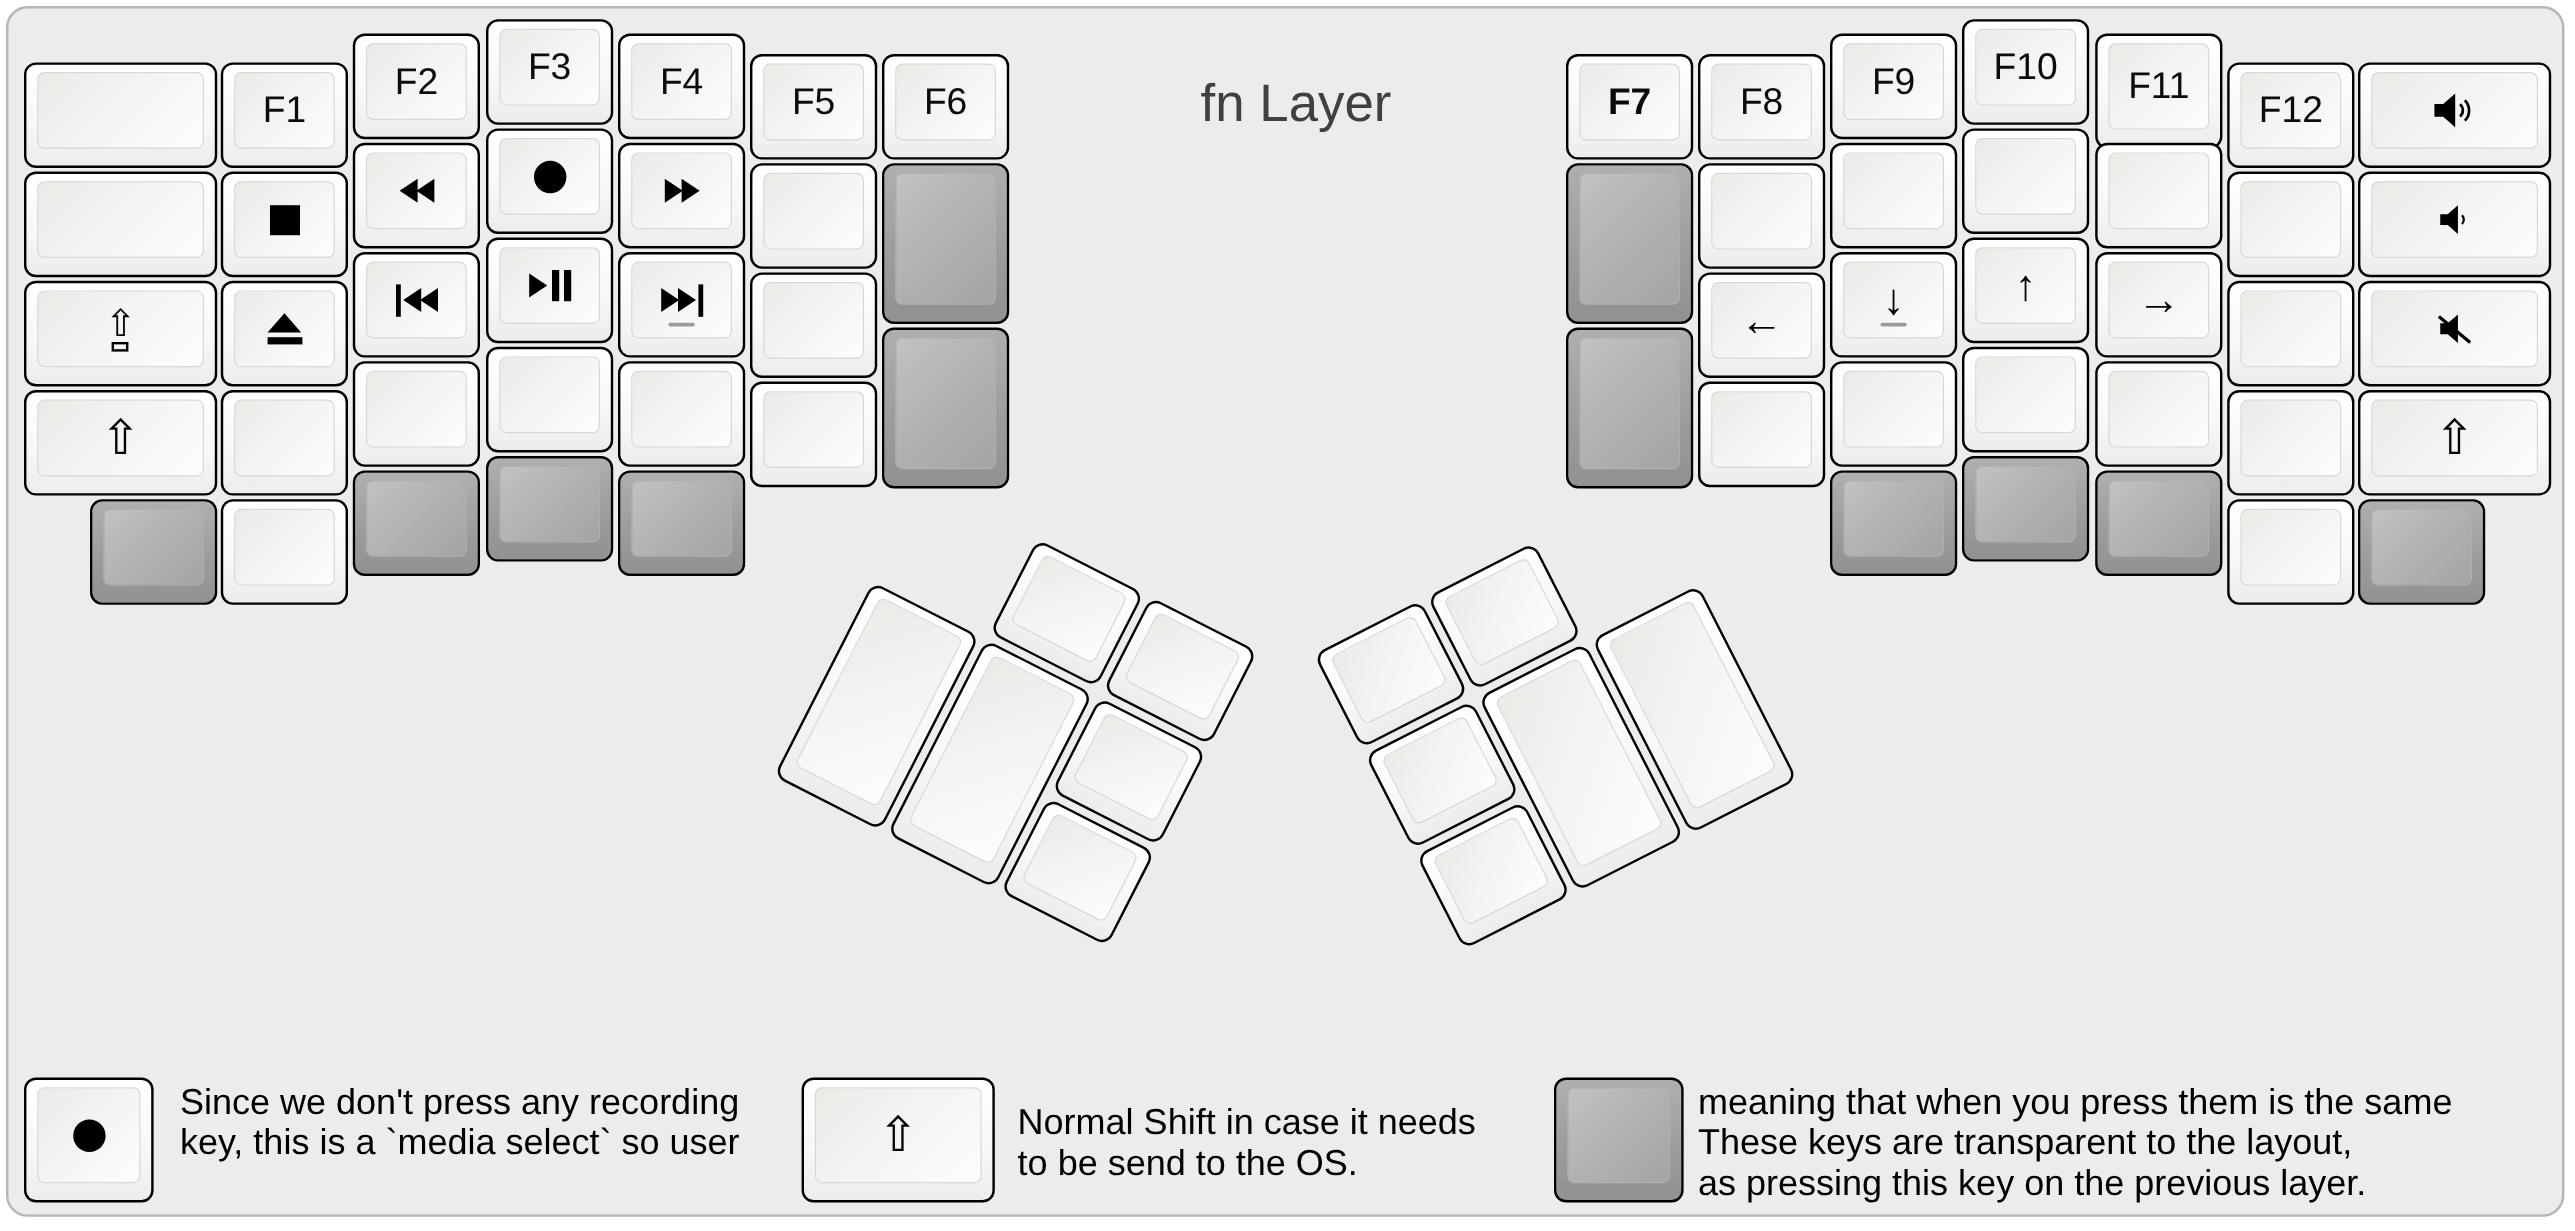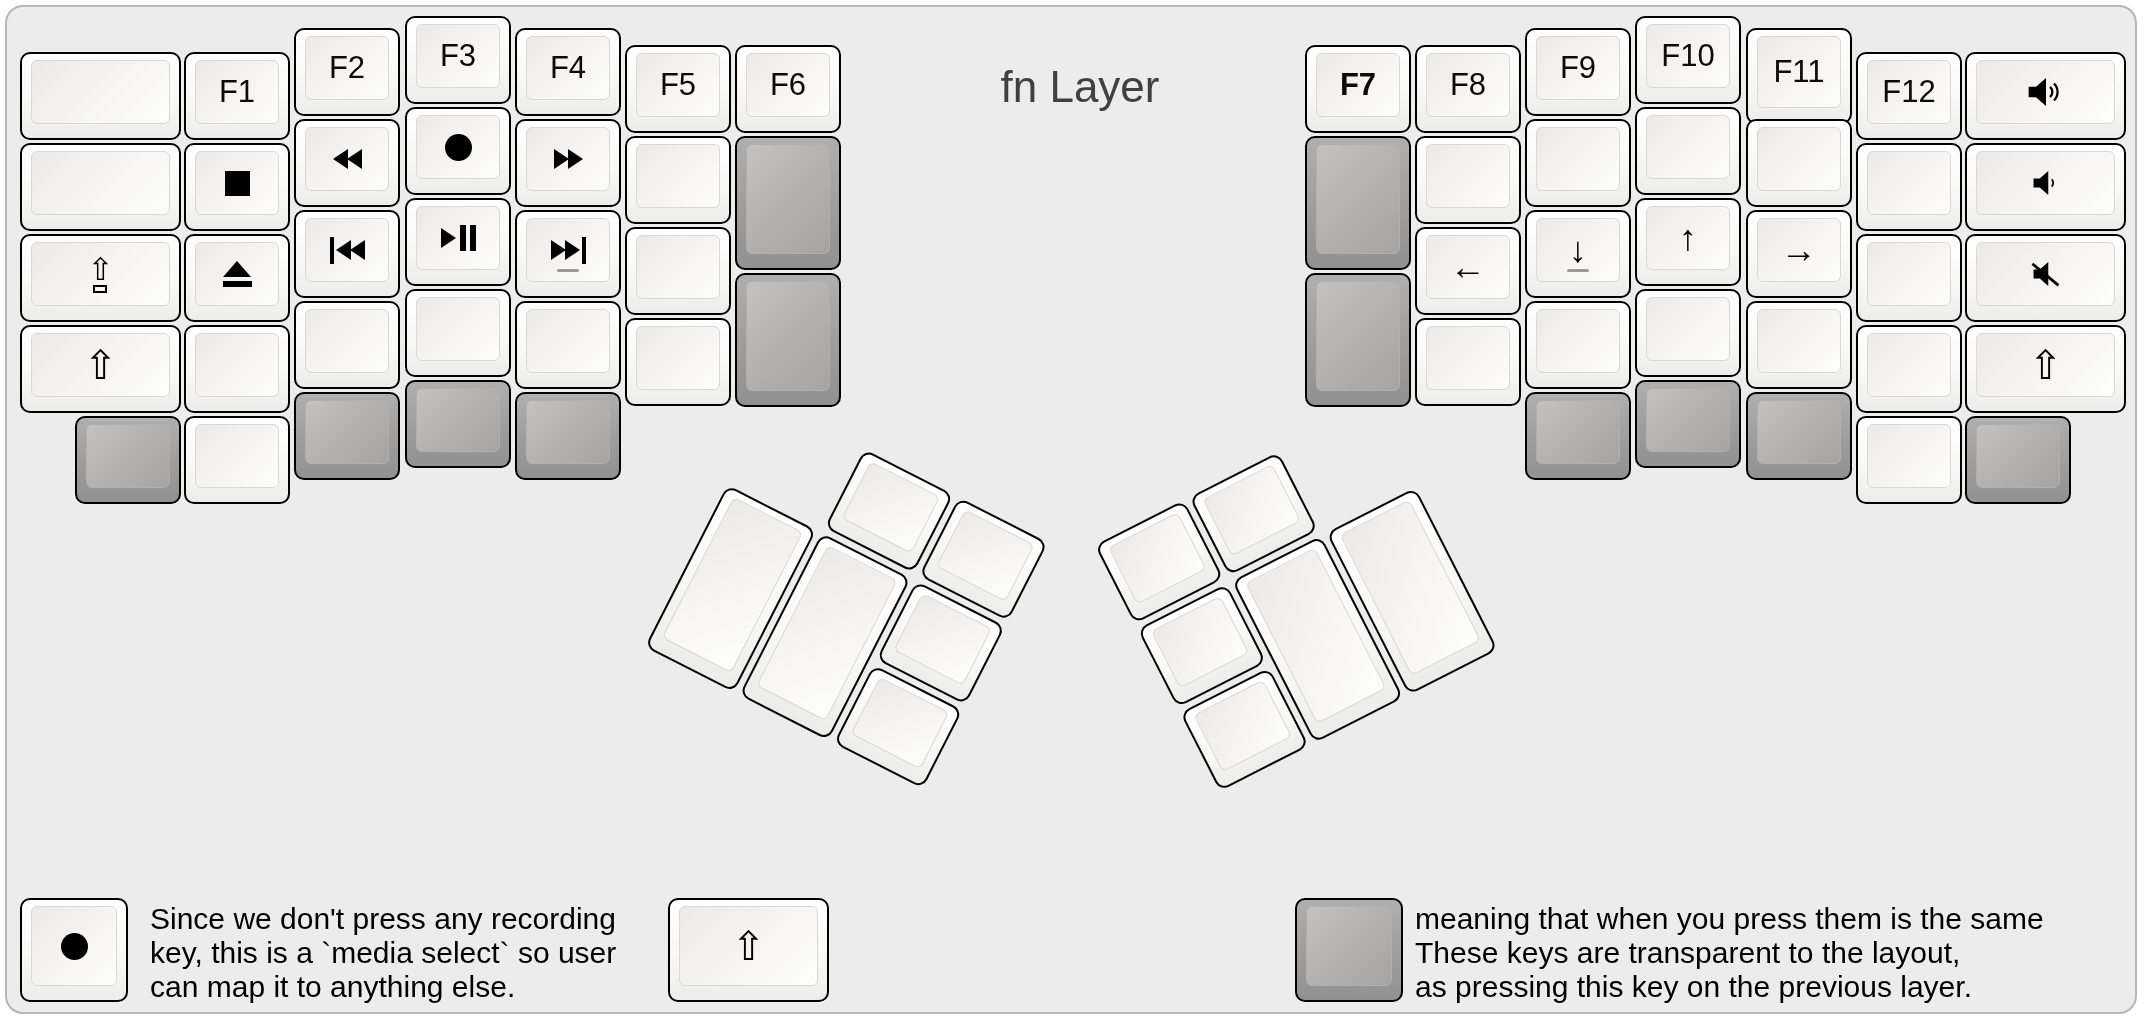--- a/index.html
+++ b/index.html
@@ -382,26 +382,29 @@
       </div>
     </div>
     <div class="key white" style="left: 20px; top: 898px; width: 108px; height: 104px;">
       <div class="keytop">
         <span class="dot"></span>
       </div>
     </div>
     <div class="legend-text" style="left: 150px; top: 902px;">
       <div>Since we don't press any recording</div>
       <div>key, this is a `media select` so user</div>
-      <div>can map it to anything else.</div>
     </div>
     <div class="key white" style="left: 668px; top: 898px; width: 161px; height: 104px;">
       <div class="keytop">
         <span class="shiftsym">⇧</span>
       </div>
+    </div>
+    <div class="legend-text" style="left: 848px; top: 919px;">
+      <div>Normal Shift in case it needs</div>
+      <div>to be send to the OS.</div>
     </div>
     <div class="key gray" style="left: 1295px; top: 898px; width: 108px; height: 104px;">
       <div class="keytop"></div>
     </div>
     <div class="legend-text" style="left: 1415px; top: 902px;">
       <div>meaning that when you press them is the same</div>
       <div>These keys are transparent to the layout,</div>
       <div>as pressing this key on the previous layer.</div>
     </div>
   </div>

